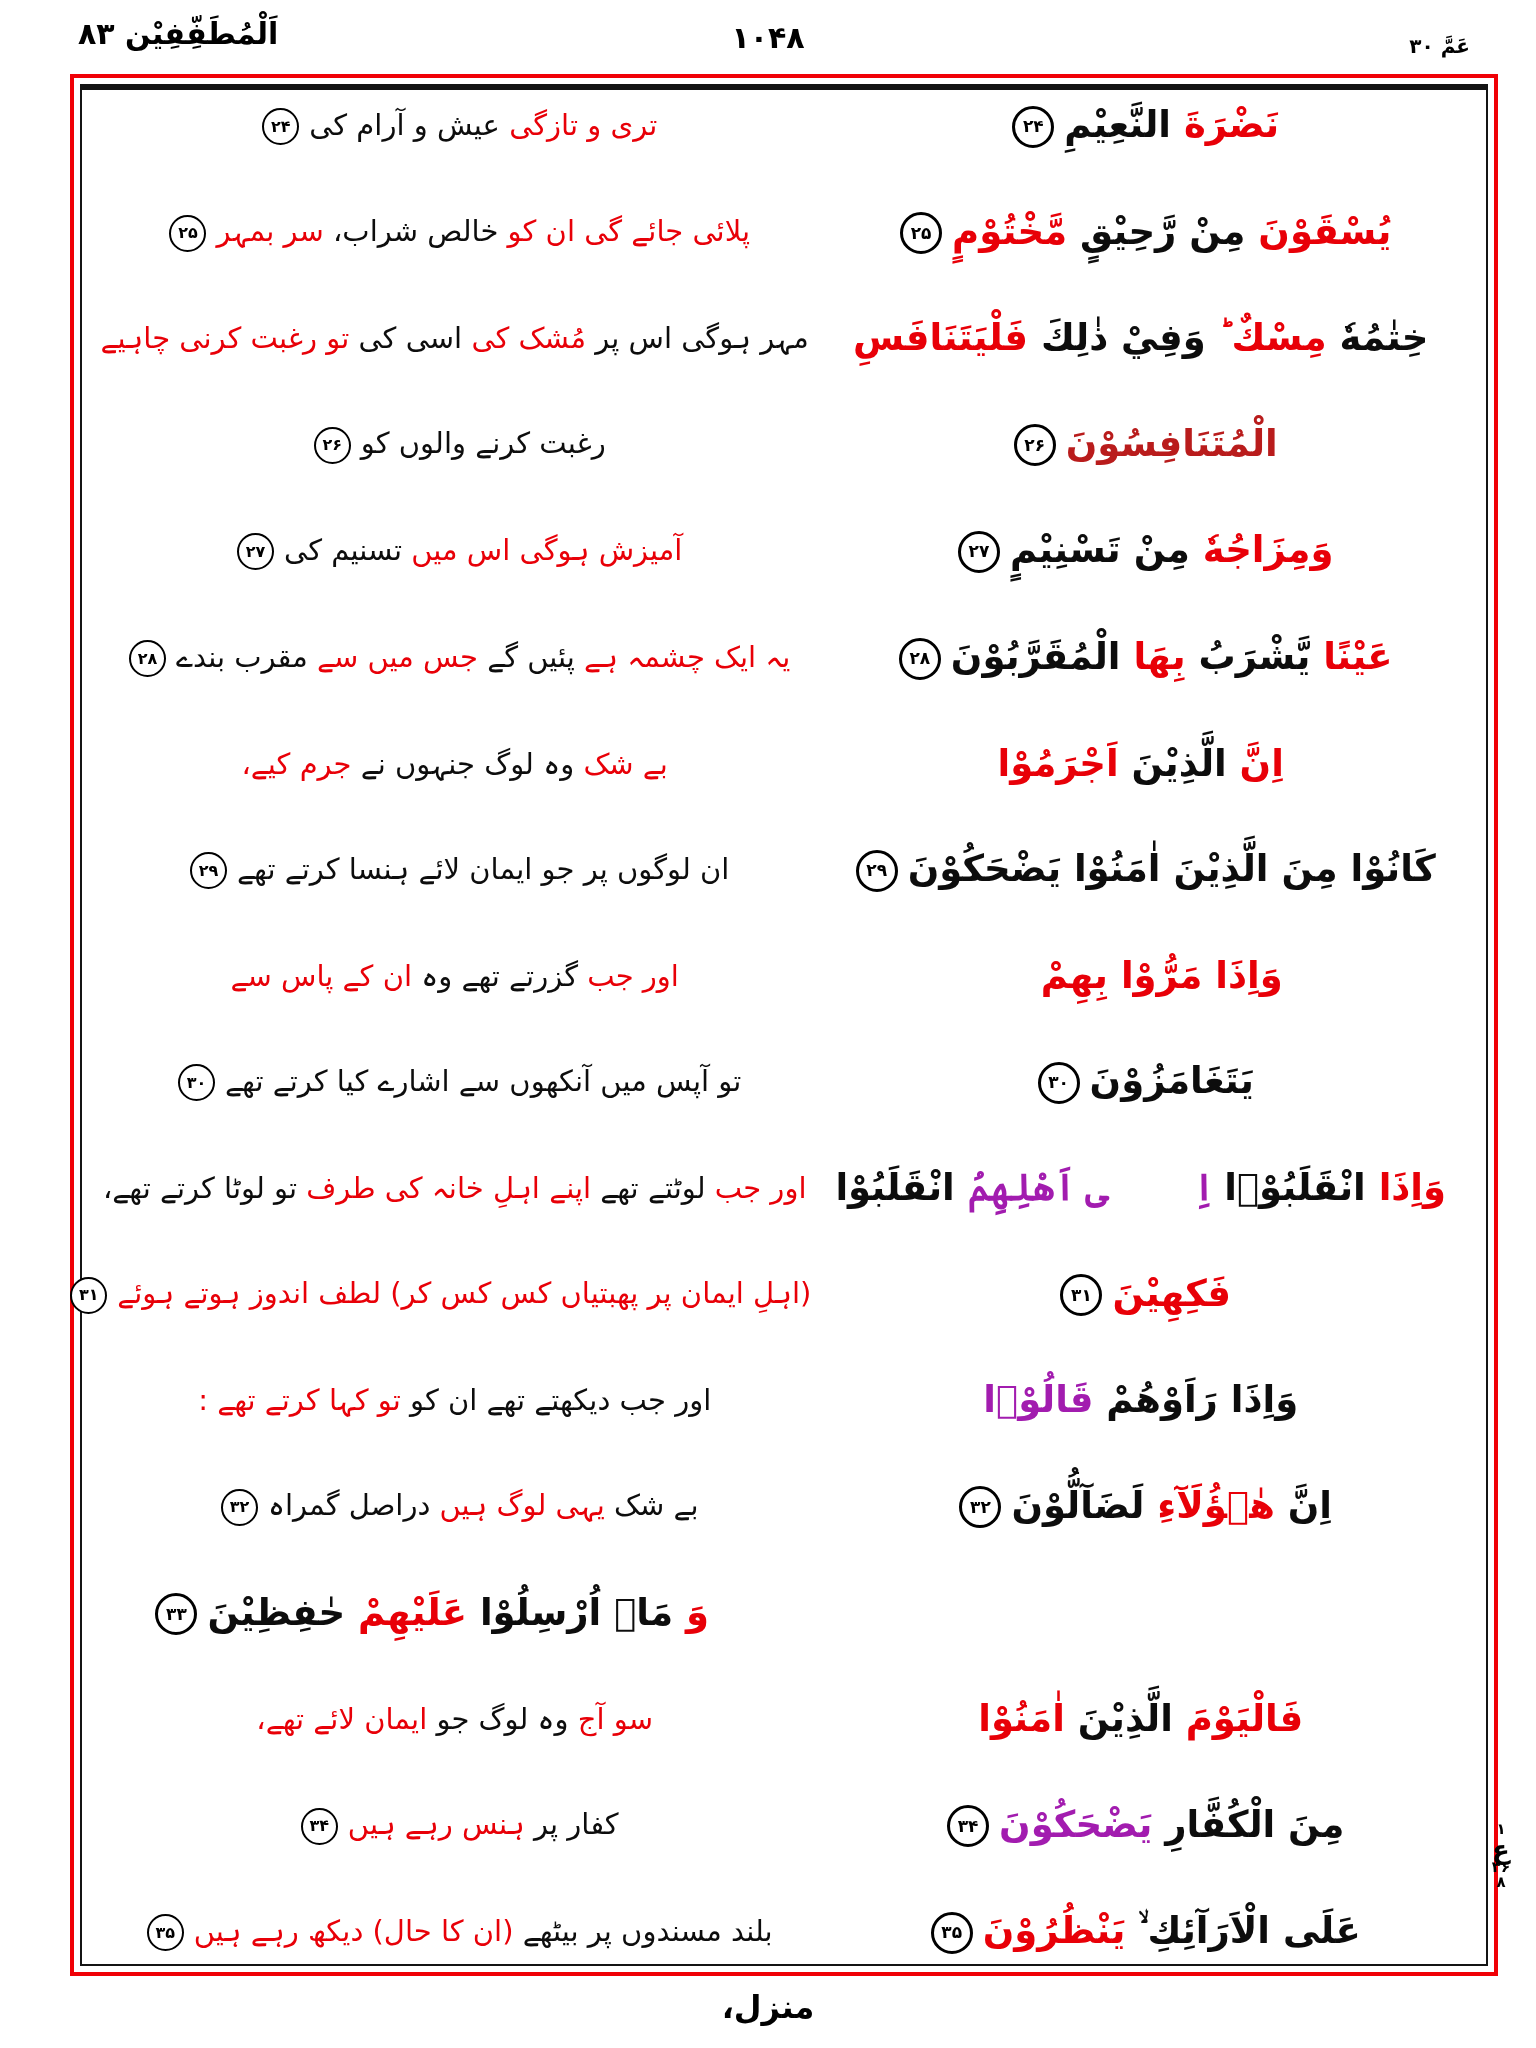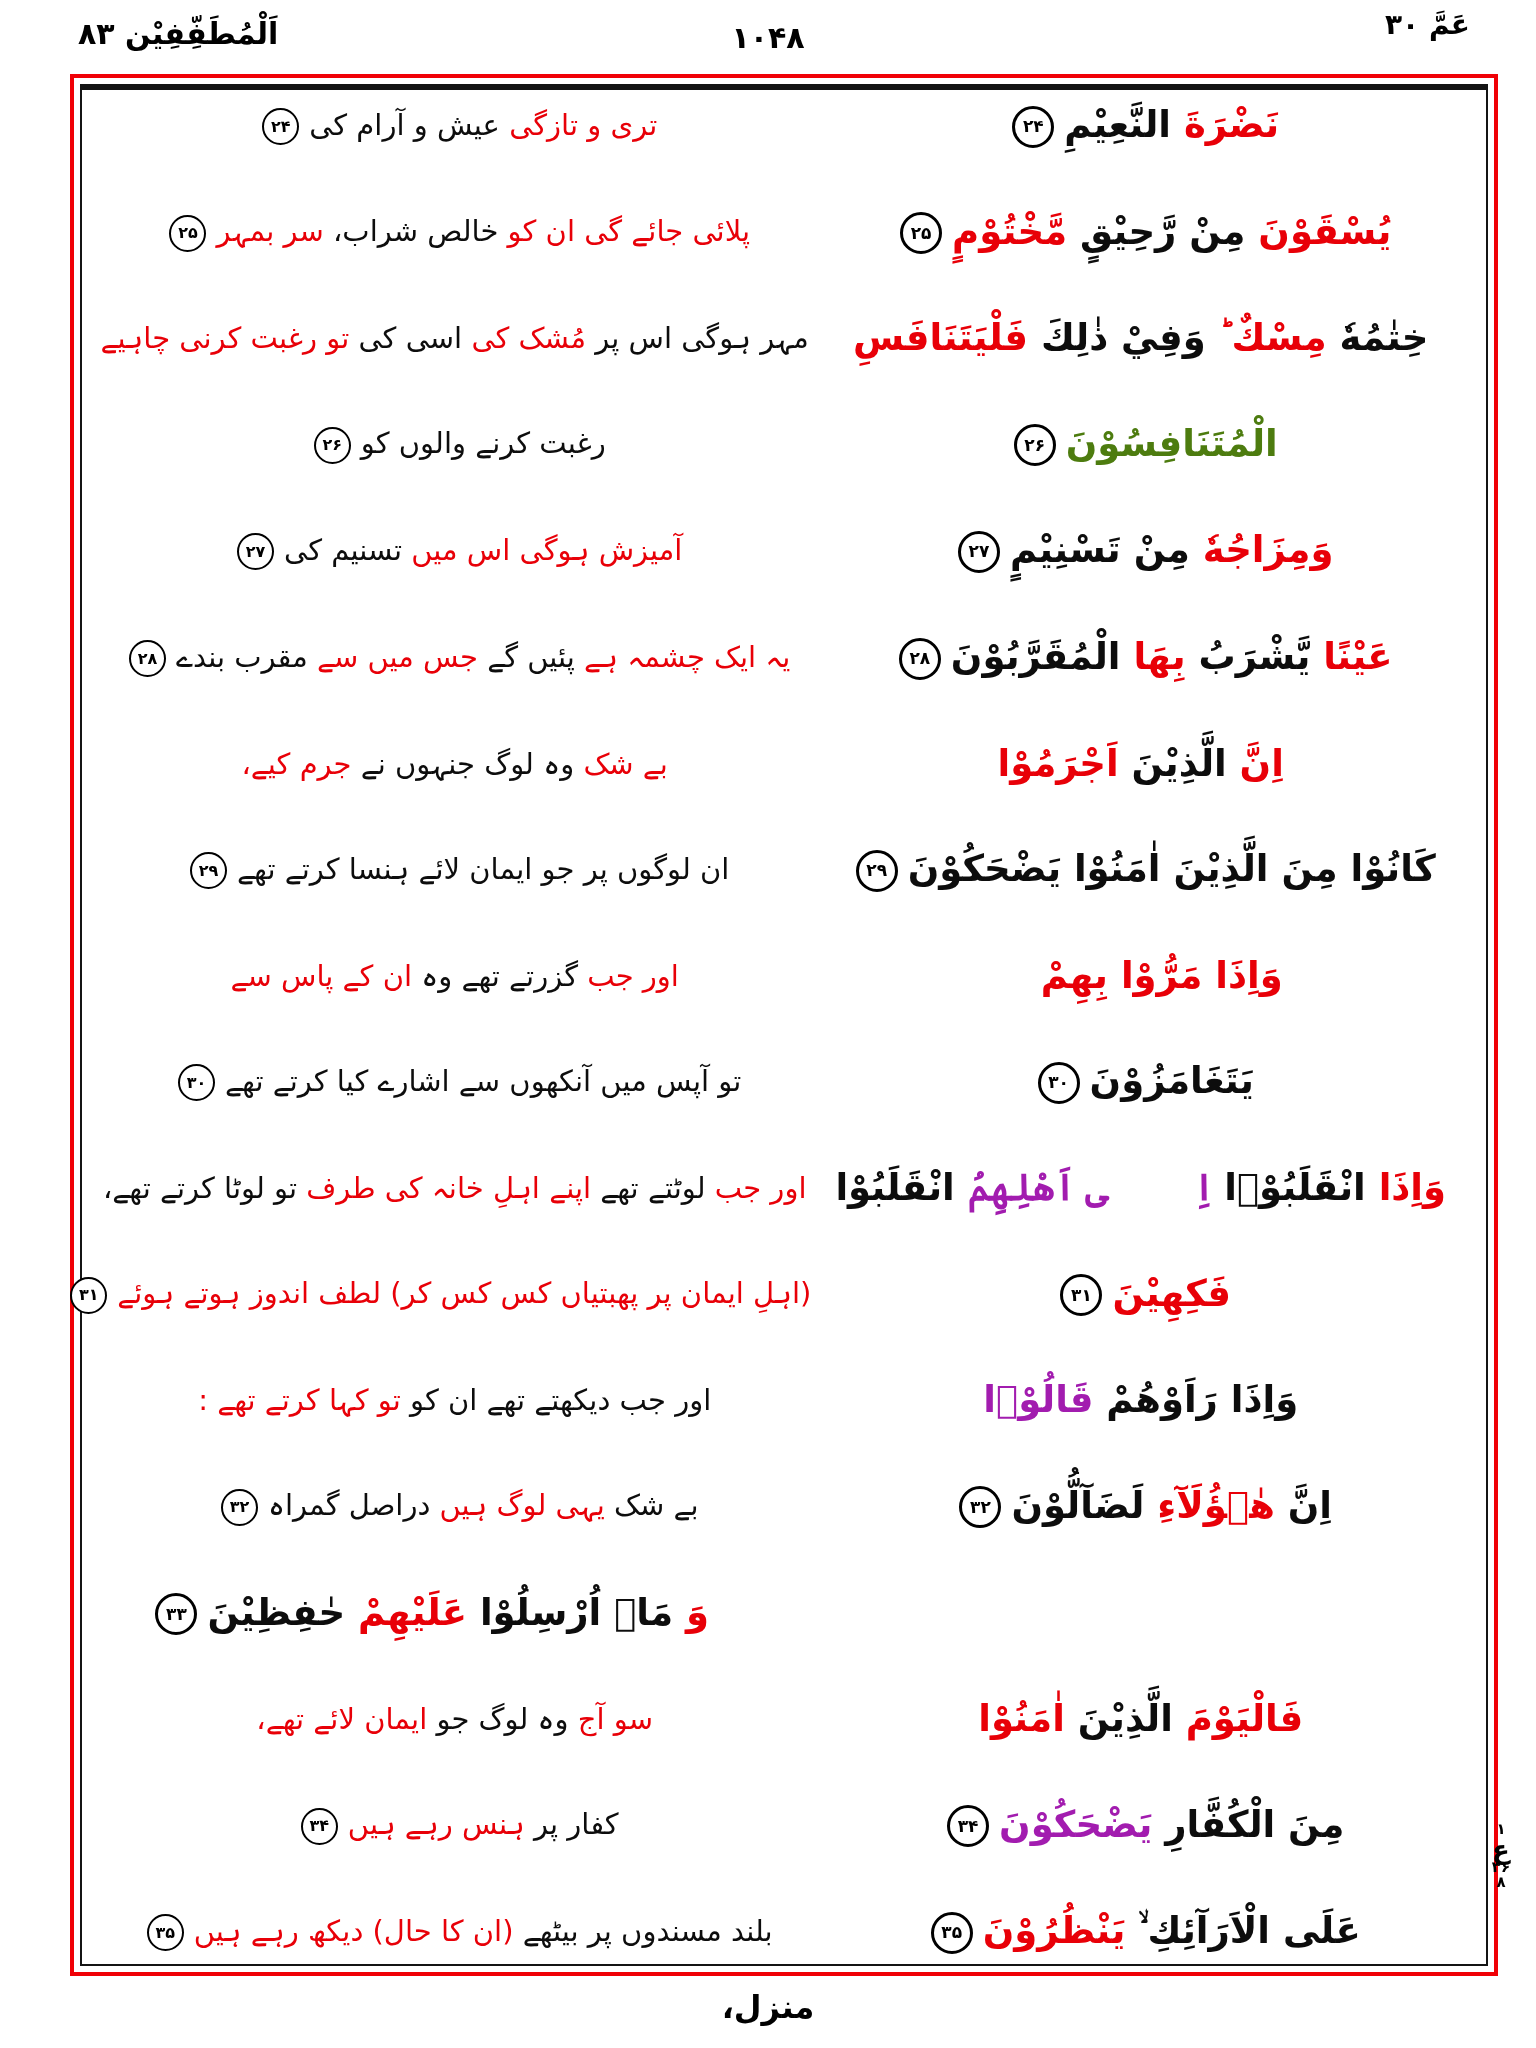--- a/index.html
+++ b/index.html
@@ -4,21 +4,21 @@
 <style>
   html,body{margin:0;padding:0;}
   body{
     width:1536px;height:2048px;position:relative;background:#ffffff;
     font-family:"DejaVu Sans", sans-serif;overflow:hidden;
   }
   
   .hdr{position:absolute;top:6px;left:0;width:100%;height:66px;}
   .hdr .h-left{position:absolute;left:78px;top:10px;font-size:30px;font-weight:bold;direction:rtl;}
   .hdr .h-center{position:absolute;left:0;right:0;top:14px;text-align:center;font-size:30px;font-weight:bold;direction:rtl;letter-spacing:2px;}
-  .hdr .h-right{position:absolute;right:66px;top:2px;font-size:28px;font-weight:bold;direction:rtl;}
+  .hdr .h-right{position:absolute;right:66px;top:28px;font-size:20px;font-weight:bold;direction:rtl;}
   
   .frame{position:absolute;left:70px;top:74px;width:1420px;height:1894px;border:4px solid #f00006;}
   .frame-inner{position:absolute;left:6px;top:6px;right:6px;bottom:6px;border:2px solid #141414;border-top-width:6px;}
   
   .rows{position:absolute;left:16px;top:14px;right:16px;bottom:10px;
         display:flex;flex-direction:column;justify-content:space-between;}
   .vrow{display:flex;flex-direction:row;align-items:center;width:100%;}
   .cell{min-width:0;}
   .cell-urdu{flex:0 0 52%;text-align:center;direction:rtl;white-space:nowrap;
              font-size:29px;line-height:1.25;}
@@ -59,21 +59,21 @@
         <div class="vrow">
           <div class="cell cell-urdu"><span style="color: rgb(232, 0, 8);">پلائی جائے گی ان کو</span><span style="color: rgb(13, 13, 13);"> خالص شراب،</span><span style="color: rgb(232, 0, 8);"> سر بمہر</span><span class="ayah-circle">۲۵</span></div>
           <div class="cell cell-arabic"><span style="color: rgb(232, 0, 8);">يُسْقَوْنَ</span><span style="color: rgb(13, 13, 13);"> مِنْ رَّحِيْقٍ</span><span style="color: rgb(232, 0, 8);"> مَّخْتُوْمٍ</span><span class="ayah-circle">۲۵</span></div>
         </div>
         <div class="vrow">
           <div class="cell cell-urdu"><span style="color: rgb(13, 13, 13);">مہر ہوگی اس پر</span><span style="color: rgb(232, 0, 8);"> مُشک کی</span><span style="color: rgb(13, 13, 13);"> اسی کی</span><span style="color: rgb(232, 0, 8);"> تو رغبت کرنی چاہیے</span></div>
           <div class="cell cell-arabic"><span style="color: rgb(13, 13, 13);">خِتٰمُهٗ</span><span style="color: rgb(232, 0, 8);"> مِسْكٌ ؕ</span><span style="color: rgb(13, 13, 13);"> وَفِيْ ذٰلِكَ</span><span style="color: rgb(232, 0, 8);"> فَلْيَتَنَافَسِ</span></div>
         </div>
         <div class="vrow">
           <div class="cell cell-urdu"><span style="color: rgb(13, 13, 13);">رغبت کرنے والوں کو</span><span class="ayah-circle">۲۶</span></div>
-          <div class="cell cell-arabic"><span style="color: #4d7c0f;">الْمُتَنَافِسُوْنَ</span><span class="ayah-circle">۲۶</span></div>
+          <div class="cell cell-arabic"><span style="color: #b91c1c;">الْمُتَنَافِسُوْنَ</span><span class="ayah-circle">۲۶</span></div>
         </div>
         <div class="vrow">
           <div class="cell cell-urdu"><span style="color: rgb(232, 0, 8);">آمیزش ہوگی اس میں</span><span style="color: rgb(13, 13, 13);"> تسنیم کی</span><span class="ayah-circle">۲۷</span></div>
           <div class="cell cell-arabic"><span style="color: rgb(232, 0, 8);">وَمِزَاجُهٗ</span><span style="color: rgb(13, 13, 13);"> مِنْ تَسْنِيْمٍ</span><span class="ayah-circle">۲۷</span></div>
         </div>
         <div class="vrow">
           <div class="cell cell-urdu"><span style="color: rgb(232, 0, 8);">یہ ایک چشمہ ہے</span><span style="color: rgb(13, 13, 13);"> پئیں گے</span><span style="color: rgb(232, 0, 8);"> جس میں سے</span><span style="color: rgb(13, 13, 13);"> مقرب بندے</span><span class="ayah-circle">۲۸</span></div>
           <div class="cell cell-arabic"><span style="color: rgb(232, 0, 8);">عَيْنًا</span><span style="color: rgb(13, 13, 13);"> يَّشْرَبُ</span><span style="color: rgb(232, 0, 8);"> بِهَا</span><span style="color: rgb(13, 13, 13);"> الْمُقَرَّبُوْنَ</span><span class="ayah-circle">۲۸</span></div>
         </div>
         <div class="vrow">

